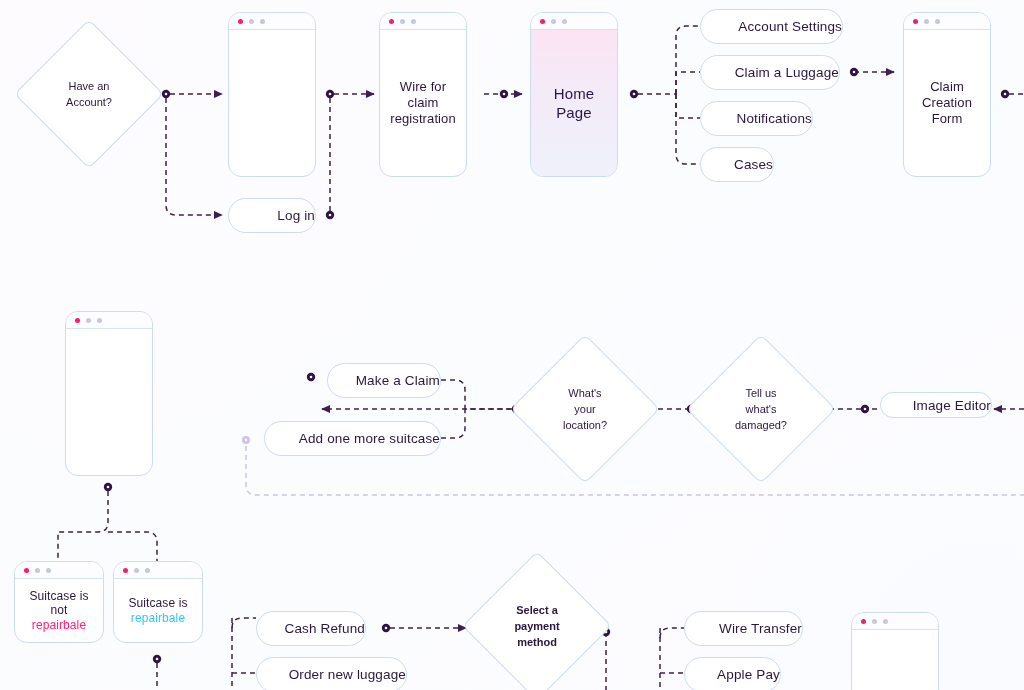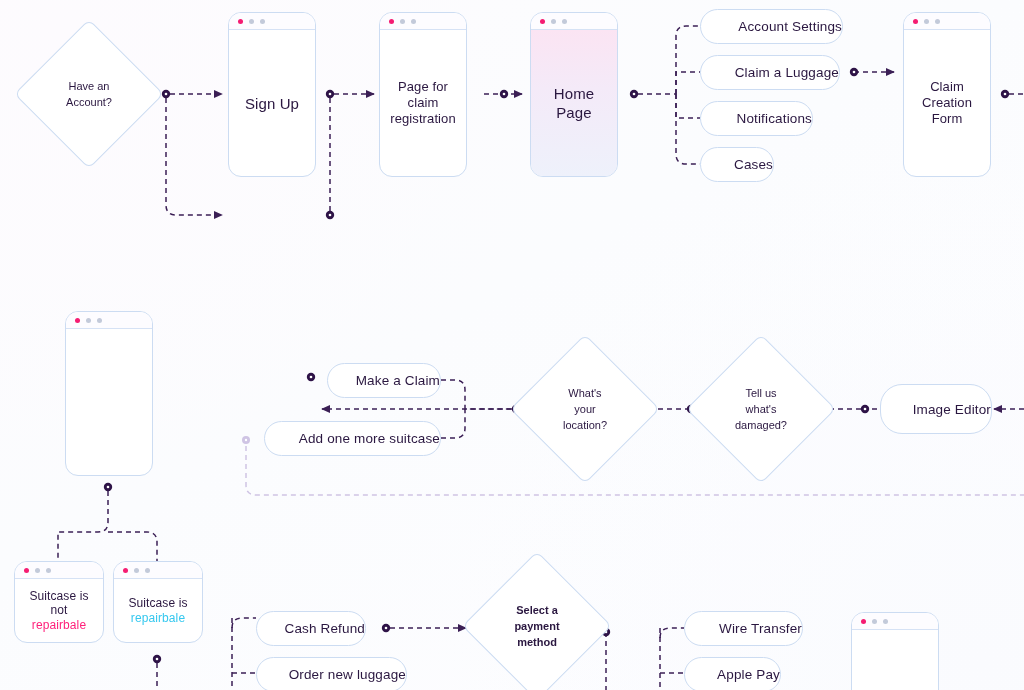--- a/index.html
+++ b/index.html
@@ -236,35 +236,35 @@
       <div>Account?</div>
     </div>
   </div>
 
   <div class="node phone" style="left:228px; top:12px; width:88px; height:165px;">
     <div class="phone-bar">
       <span class="dot accent"></span>
       <span class="dot"></span>
       <span class="dot"></span>
     </div>
-    <div class="phone-body">
-      <div class="phone-label big">Sign Up</div>
-    </div>
-  </div>
-
+  </div>
+
+  <div class="node pill" style="left:228px; top:198px; width:88px; height:35px;">
+    <span>Log in</span>
+  </div>
 
   <div class="node phone" style="left:379px; top:12px; width:88px; height:165px;">
     <div class="phone-bar">
       <span class="dot accent"></span>
       <span class="dot"></span>
       <span class="dot"></span>
     </div>
     <div class="phone-body">
       <div class="phone-label">
-        <div>Page for</div>
+        <div>Wire for</div>
         <div>claim</div>
         <div>registration</div>
       </div>
     </div>
   </div>
 
   <div class="node phone" style="left:530px; top:12px; width:88px; height:165px;">
     <div class="phone-bar">
       <span class="dot accent"></span>
       <span class="dot"></span>
@@ -333,21 +333,21 @@
 
   <div class="node diamond" style="left:708px; top:356px; width:106px; height:106px;">
     <div class="dshape"></div>
     <div class="dlabel">
       <div>Tell us</div>
       <div>what's</div>
       <div>damaged?</div>
     </div>
   </div>
 
-  <div class="node pill" style="left:880px; top:384px; width:112px; height:50px;">
+  <div class="node pill" style="left:880px; top:392px; width:112px; height:26px;">
     <span>Image Editor</span>
   </div>
 
   <div class="node phone" style="left:14px; top:561px; width:90px; height:82px;">
     <div class="phone-bar">
       <span class="dot accent"></span>
       <span class="dot"></span>
       <span class="dot"></span>
     </div>
     <div class="phone-body">

